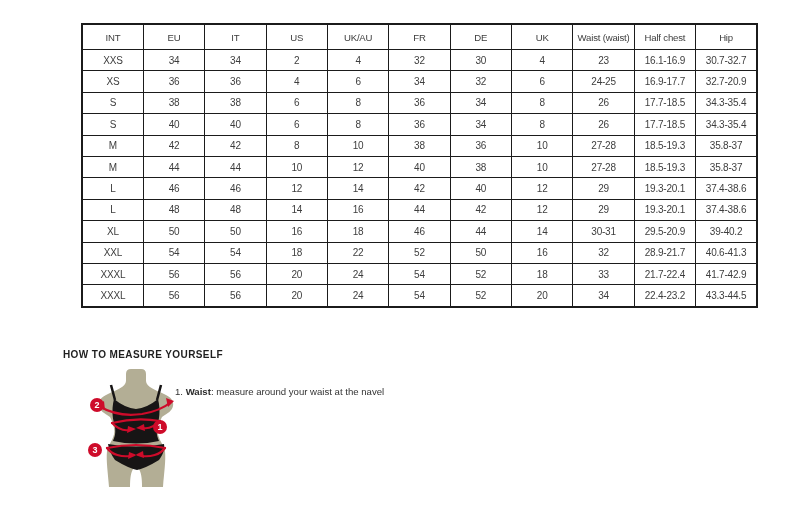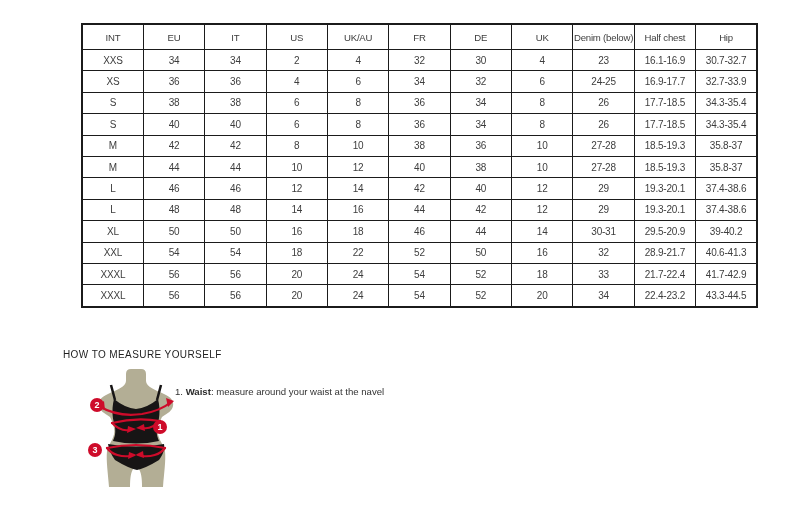--- a/index.html
+++ b/index.html
@@ -35,21 +35,21 @@
     letter-spacing:-0.2px;
   }
   .size-table td{
     height:20.4px;
     font-size:10px;
     letter-spacing:-0.2px;
   }
   
   .measure-heading{
     position:absolute;left:63px;top:349px;
-    font-size:10px;font-weight:normal;
+    font-size:10px;font-weight:bold;
     letter-spacing:0.4px;
     color:#1f1f1f;
   }
   .steps{
     position:absolute;left:175px;top:387px;
     font-size:9.6px;color:#333333;
   }
   .step{height:10px;line-height:10px;margin-bottom:6px;white-space:nowrap;}
   .step b{font-weight:bold;color:#2b2b2b;}
   .figure-wrap{
@@ -68,21 +68,21 @@
   <thead>
     <tr id="header-row">
         <th>INT</th>
         <th>EU</th>
         <th>IT</th>
         <th>US</th>
         <th>UK/AU</th>
         <th>FR</th>
         <th>DE</th>
         <th>UK</th>
-        <th>Denim (below)</th>
+        <th>Waist (waist)</th>
         <th>Half chest</th>
         <th>Hip</th>
       </tr>
   </thead>
   <tbody id="table-body">
       <tr>
         <td>XXS</td>
         <td>34</td>
         <td>34</td>
         <td>2</td>
@@ -98,21 +98,21 @@
         <td>XS</td>
         <td>36</td>
         <td>36</td>
         <td>4</td>
         <td>6</td>
         <td>34</td>
         <td>32</td>
         <td>6</td>
         <td>24-25</td>
         <td>16.9-17.7</td>
-        <td>32.7-33.9</td>
+        <td>32.7-20.9</td>
       </tr>
       <tr>
         <td>S</td>
         <td>38</td>
         <td>38</td>
         <td>6</td>
         <td>8</td>
         <td>36</td>
         <td>34</td>
         <td>8</td>

